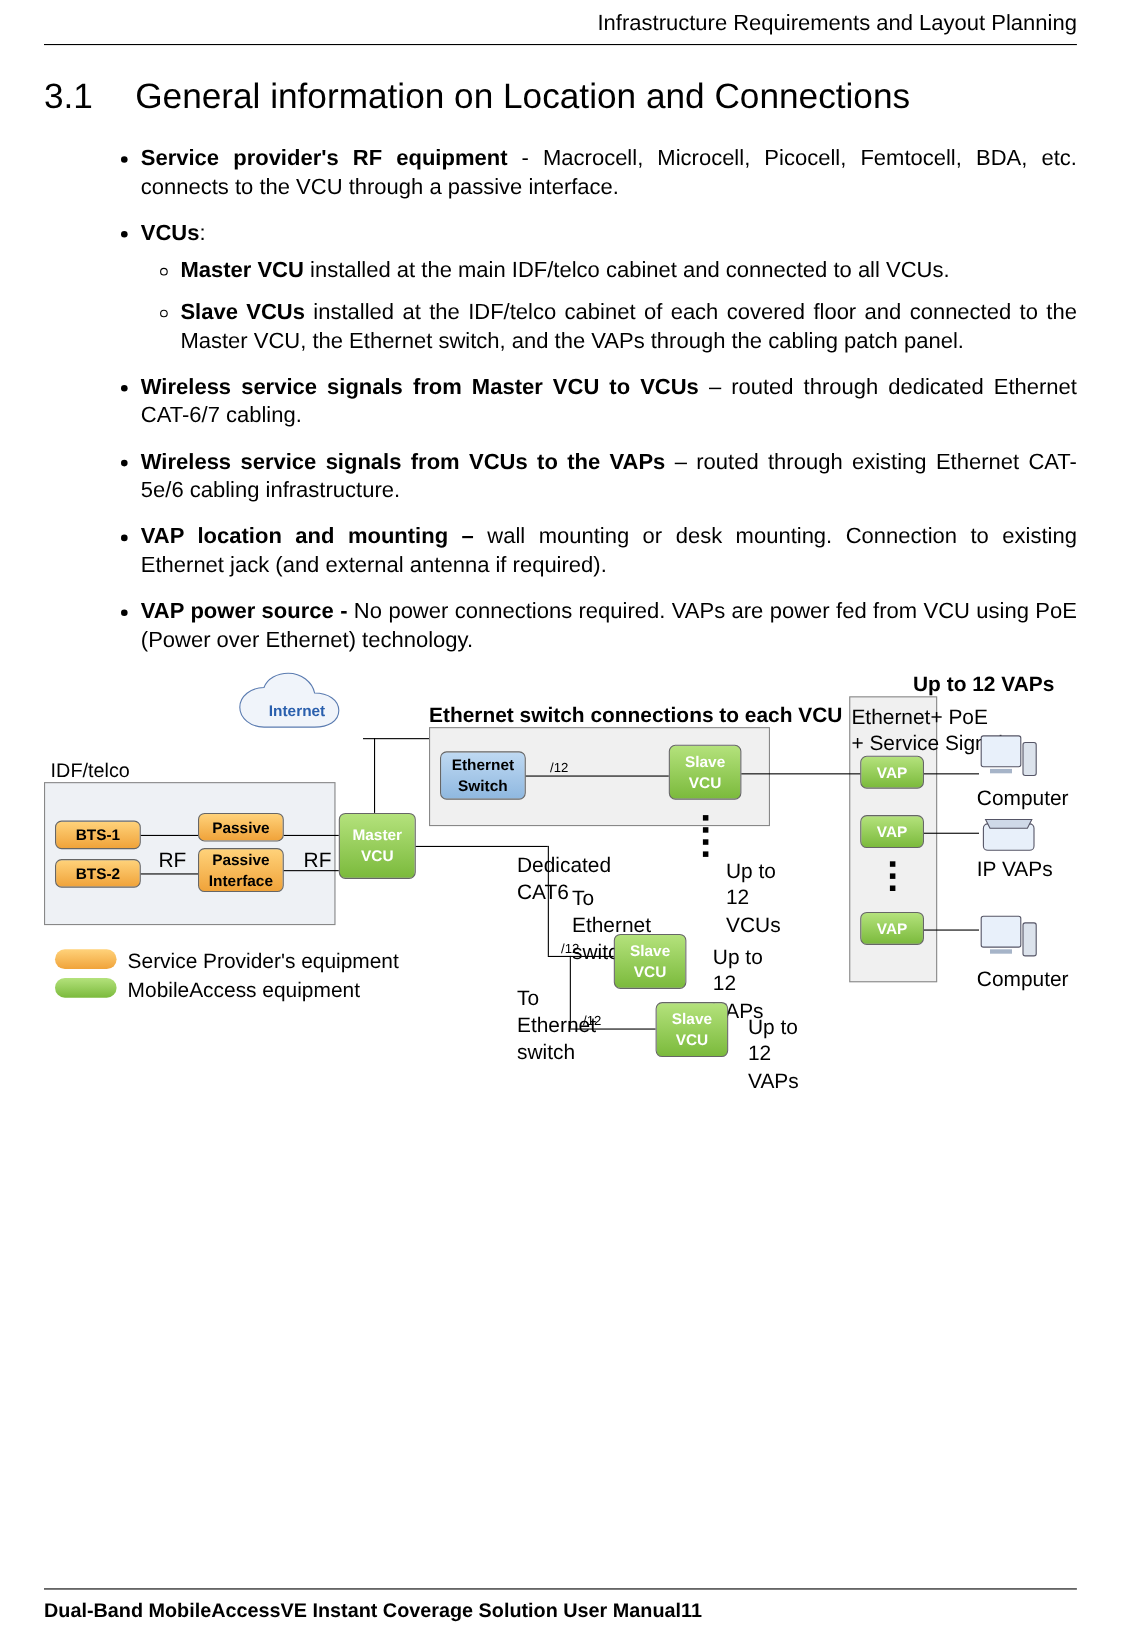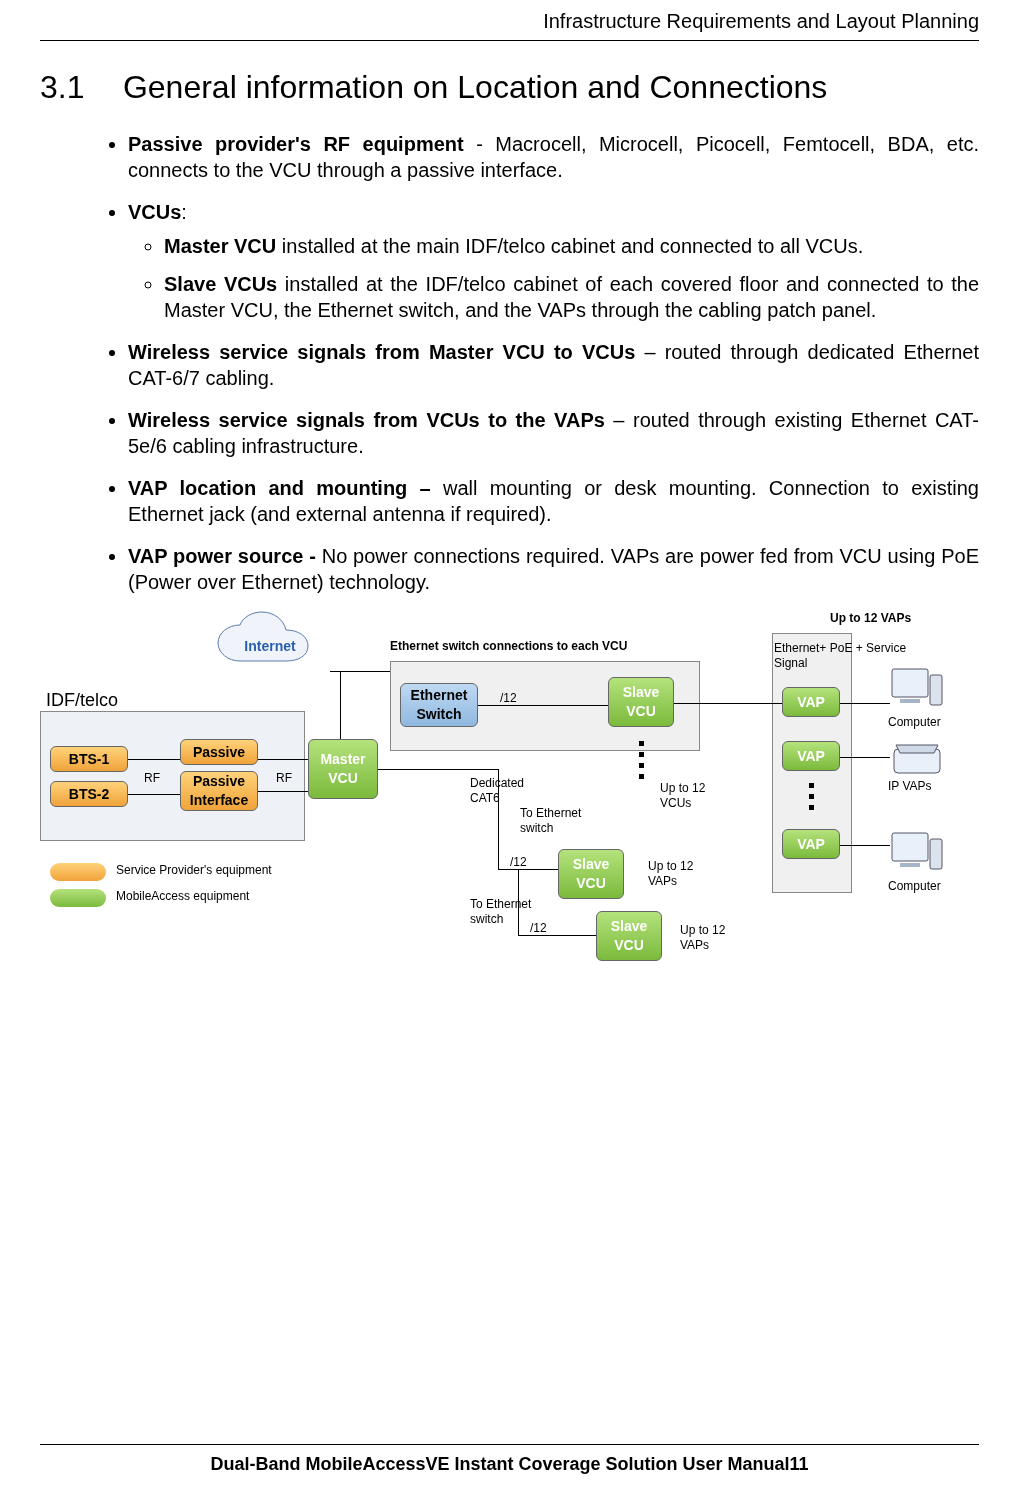--- a/index.html
+++ b/index.html
@@ -49,35 +49,35 @@
   b { font-weight:700; }
 
   
   .caption { text-align:center; font-style:italic; color:var(--caption);
     font-family: Arial, Helvetica, sans-serif; font-size:20px;
     margin-top:18px; }
 
   
   .ftr { position:absolute; left:40px; right:40px; bottom:18px; }
   .ftr-rule { border-top:1px solid var(--rule); margin-bottom:8px; }
-  .ftr-row { display:flex; justify-content:center; font-weight:700;
+  .ftr-row { display:flex; justify-content:flex-start; font-weight:700;
     font-size:18px; }
 
   
   .diagram { position:relative; width:939px; height:400px;
     margin: 14px auto 0 auto; font-family: Arial, Helvetica, sans-serif; }
   .diagram * { font-size:14px; }
   .dbox { position:absolute; border:1px solid #666; border-radius:6px;
     display:flex; align-items:center; justify-content:center;
     text-align:center; padding:2px 4px; font-weight:700;
     background:linear-gradient(#fff,#e8e8e8); }
   .orange { background:linear-gradient(#ffd27a,var(--orange)); }
   .green  { background:linear-gradient(#b4e27c,var(--green));  color:#fff; }
   .blue   { background:linear-gradient(#bfd9f2,var(--blue)); }
-  .label  { position:absolute; font-size:12px; }
+  .label  { position:absolute; font-size:19px; }
   .group  { position:absolute; border:1px solid #888; background:#f4f4f4; }
   .cloud  { position:absolute; width:120px; height:70px; }
   .cloud svg { width:100%; height:100%; }
   .cloud span { position:absolute; inset:0; display:flex;
     align-items:center; justify-content:center; color:#2a5fad;
     font-weight:700; }
   .dots-v { position:absolute; width:6px; display:flex; flex-direction:column;
     gap:6px; align-items:center; }
   .dots-v i { width:5px; height:5px; background:#000; display:block; }
   .legend-chip { position:absolute; width:56px; height:18px;
@@ -100,21 +100,21 @@
 
 
   <h2 class="section">
     <span class="num">3.1</span>
     <span>General information on Location and Connections</span>
   </h2>
 
   <div class="content">
     <ul class="top">
       <li>
-        <b>Passive provider's RF equipment</b><span> - Macrocell, Microcell, Picocell, Femtocell, BDA, etc. connects to the VCU through a passive interface.</span>
+        <b>Service provider's RF equipment</b><span> - Macrocell, Microcell, Picocell, Femtocell, BDA, etc. connects to the VCU through a passive interface.</span>
       </li>
       <li>
         <b>VCUs</b><span>:</span>
         <ul class="sub">
           <li>
             <b>Master VCU</b><span> installed at the main IDF/telco cabinet and connected to all VCUs.</span>
           </li>
           <li>
             <b>Slave VCUs</b><span> installed at the IDF/telco cabinet of each covered floor and connected to the Master VCU, the Ethernet switch, and the VAPs through the cabling patch panel.</span>
           </li>

